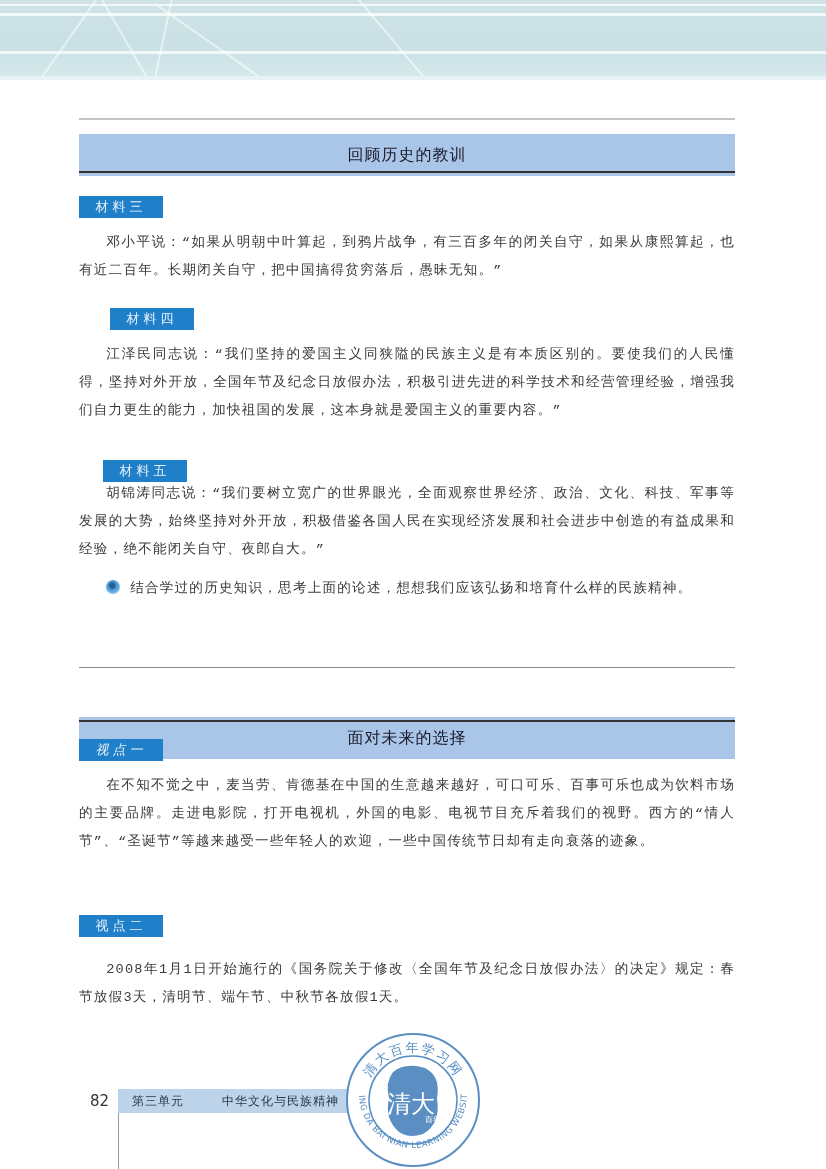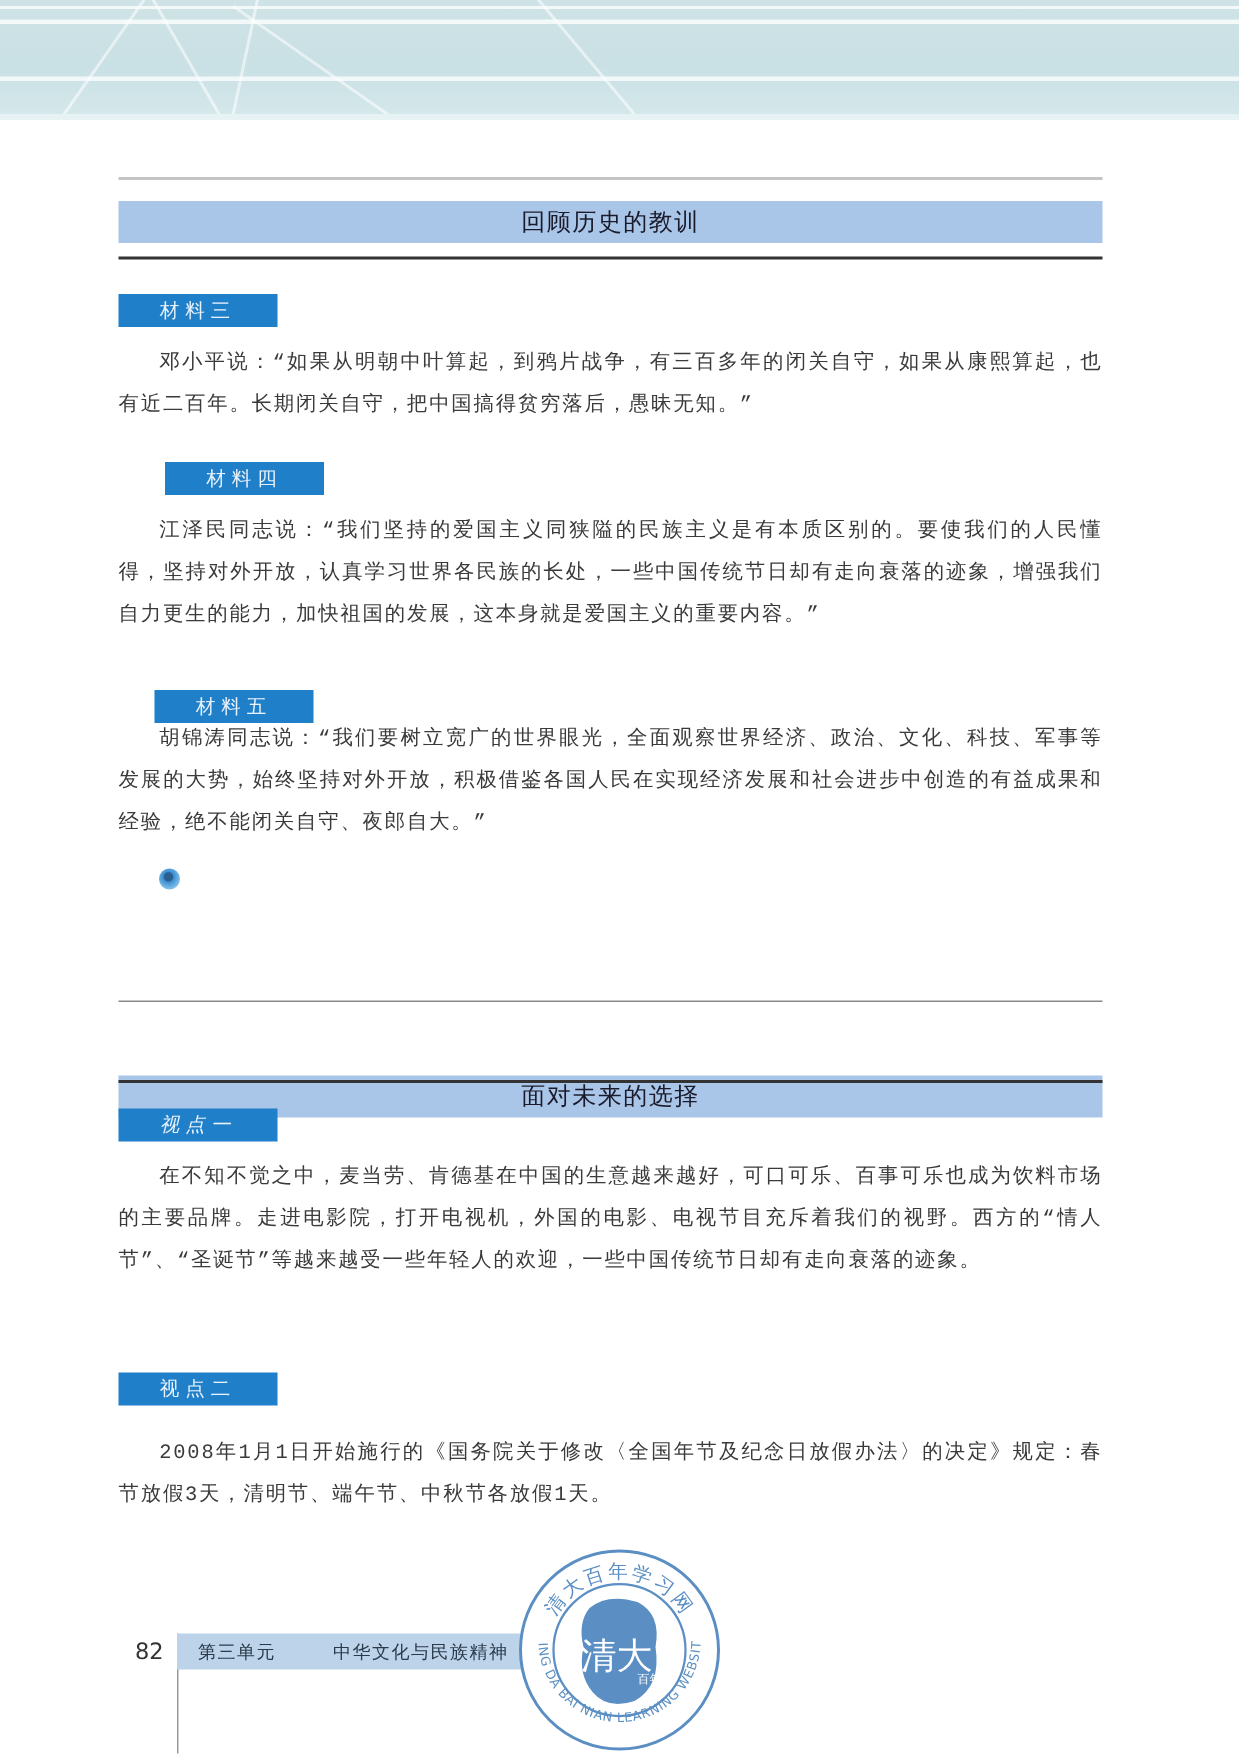--- a/index.html
+++ b/index.html
@@ -13,29 +13,29 @@
     position: absolute; left: 0; top: 0; width: 826px; height: 80px;
     background: linear-gradient(180deg, #cfe3e6 0%, #c9e0e4 55%, #d6e9ec 100%);
     overflow: hidden;
   }
   .top-banner .stripe { position: absolute; left: 0; width: 100%; background: rgba(255,255,255,0.75); }
   .top-banner .diag { position: absolute; width: 2px; height: 160px; background: rgba(255,255,255,0.55); top: -30px; }
   .top-banner .fade { position: absolute; left: 0; bottom: 0; width: 100%; height: 4px; background: #e6f2f4; }
 
   .rule-top { position: absolute; left: 79px; width: 656px; height: 2px; background: #c4c4c4; }
   .section-header {
-    position: absolute; left: 79px; width: 656px; height: 28px;
+    position: absolute; left: 79px; width: 656px; height: 42px;
     background: #a9c6e8;
     display: flex; align-items: center; justify-content: center;
     font-size: 16px; color: #1a1a2a; letter-spacing: 1px;
   }
   .rule-bottom { position: absolute; left: 79px; width: 656px; height: 2px; background: #333; }
 
   .tag {
-    position: absolute; left: 79px; width: 106px; height: 22px;
+    position: absolute; left: 79px; width: 84px; height: 22px;
     background: #1f7fc9;
     color: #e8f2fb; font-size: 13px; letter-spacing: 4px;
     display: flex; align-items: center; justify-content: center;
   }
   .para {
     position: absolute; left: 79px; width: 656px;
     font-size: 13.6px; line-height: 28px; color: #3a3a3a;
     text-indent: 2em; text-align: justify; letter-spacing: 1.2px;
     margin: 0;
     font-family: Liberation Mono, monospace;
@@ -80,26 +80,26 @@
 </div>
 
 <div class="rule-top" style="top:118px;"></div>
 <div class="section-header" style="top:134px;">回顾历史的教训</div>
 <div class="rule-bottom" style="top:171px;"></div>
 
 <div class="tag" style="top:196px;">材料三</div>
 <p class="para" style="top:229px;">邓小平说：“如果从明朝中叶算起，到鸦片战争，有三百多年的闭关自守，如果从康熙算起，也有近二百年。长期闭关自守，把中国搞得贫穷落后，愚昧无知。”</p>
 
 <div class="tag" style="top:308px;margin-left:31px;">材料四</div>
-<p class="para" style="top:341px;">江泽民同志说：“我们坚持的爱国主义同狭隘的民族主义是有本质区别的。要使我们的人民懂得，坚持对外开放，认真学习世界各民族的长处，一些中国传统节日却有走向衰落的迹象，增强我们自力更生的能力，加快祖国的发展，这本身就是爱国主义的重要内容。”</p>
+<p class="para" style="top:341px;">江泽民同志说：“我们坚持的爱国主义同狭隘的民族主义是有本质区别的。要使我们的人民懂得，坚持对外开放，全国年节及纪念日放假办法，积极引进先进的科学技术和经营管理经验，增强我们自力更生的能力，加快祖国的发展，这本身就是爱国主义的重要内容。”</p>
 
 <div class="tag" style="top:460px;margin-left:24px;">材料五</div>
 <p class="para" style="top:480px;">胡锦涛同志说：“我们要树立宽广的世界眼光，全面观察世界经济、政治、文化、科技、军事等发展的大势，始终坚持对外开放，积极借鉴各国人民在实现经济发展和社会进步中创造的有益成果和经验，绝不能闭关自守、夜郎自大。”</p>
 
-<p class="think" style="top:573px;"><span class="think-icon"></span></p>
+<p class="think" style="top:573px;"><span class="think-icon"></span><span>结合学过的历史知识，思考上面的论述，想想我们应该弘扬和培育什么样的民族精神。</span></p>
 
 <div class="rule-top" style="top:667px;height:1px;background:#888;"></div>
 <div class="section-header" style="top:717px;">面对未来的选择</div>
 <div class="rule-bottom" style="top:720px;"></div>
 
 <div class="tag" style="top:739px;font-style:italic;">视点一</div>
 <p class="para" style="top:772px;">在不知不觉之中，麦当劳、肯德基在中国的生意越来越好，可口可乐、百事可乐也成为饮料市场的主要品牌。走进电影院，打开电视机，外国的电影、电视节目充斥着我们的视野。西方的“情人节”、“圣诞节”等越来越受一些年轻人的欢迎，一些中国传统节日却有走向衰落的迹象。</p>
 
 <div class="tag" style="top:915px;">视点二</div>
 <p class="para" style="top:956px;">2008年1月1日开始施行的《国务院关于修改〈全国年节及纪念日放假办法〉的决定》规定：春节放假3天，清明节、端午节、中秋节各放假1天。</p>

